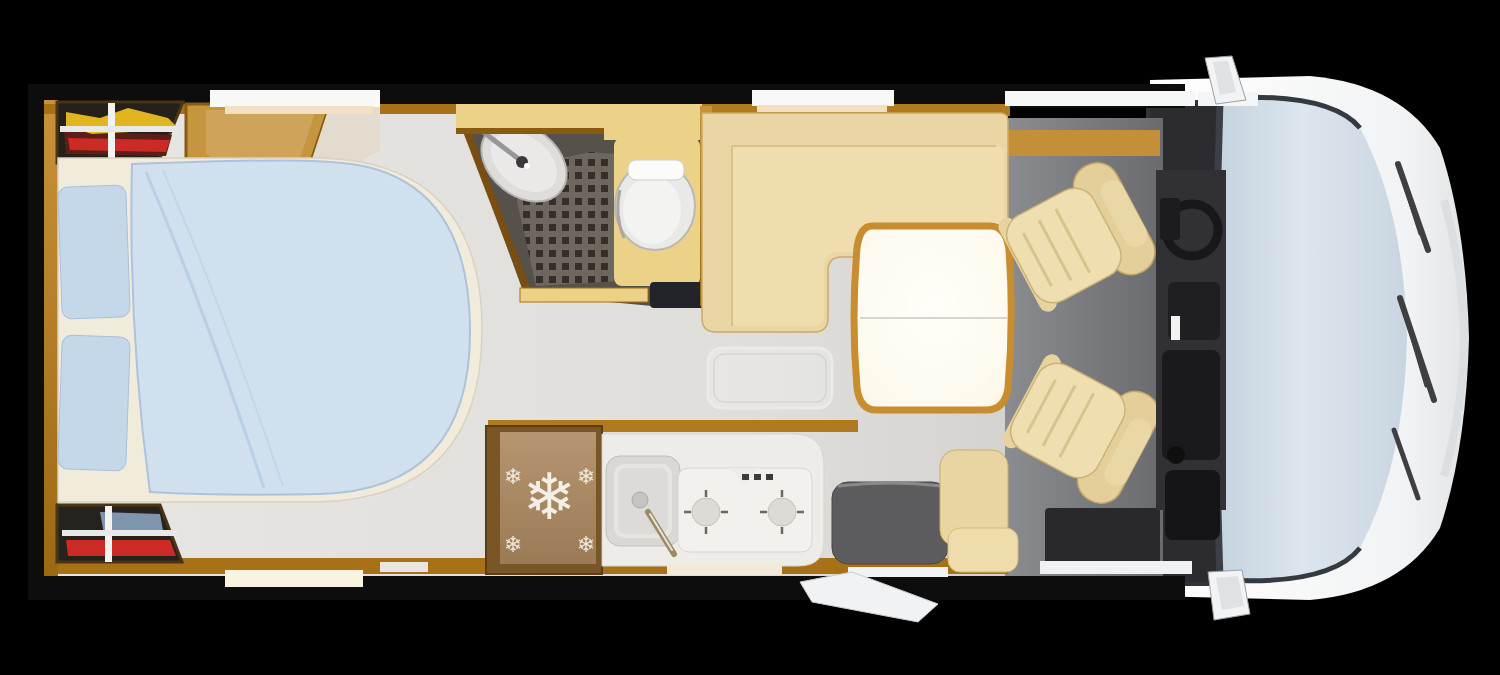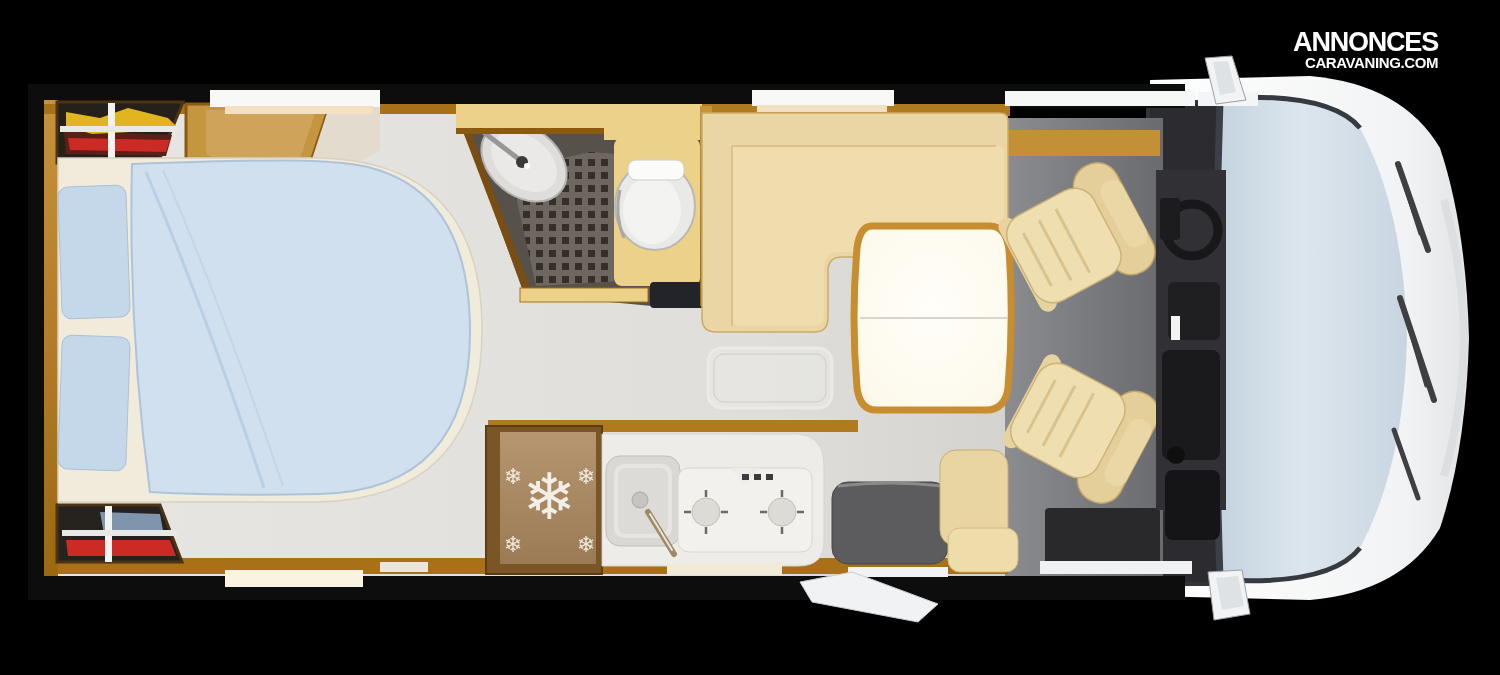--- a/index.html
+++ b/index.html
@@ -268,18 +268,14 @@
   <g>
     <polygon points="1205,58 1232,56 1246,100 1216,104" fill="#f2f3f4" stroke="#9aa0a4"></polygon>
     <polygon points="1213,62 1228,61 1236,92 1220,95" fill="#dfe2e4"></polygon>
   </g>
   <g>
     <polygon points="1208,572 1242,570 1250,614 1214,620" fill="#f2f3f4" stroke="#9aa0a4"></polygon>
     <polygon points="1216,578 1238,576 1244,606 1222,610" fill="#dfe2e4"></polygon>
   </g>
 </svg>
 
-<div class="logo">
-  <span class="l1">ANNONCES</span>
-  <span class="l2">CARAVANING.COM</span>
+
 </div>
 
-</div>
-
 </body></html>

